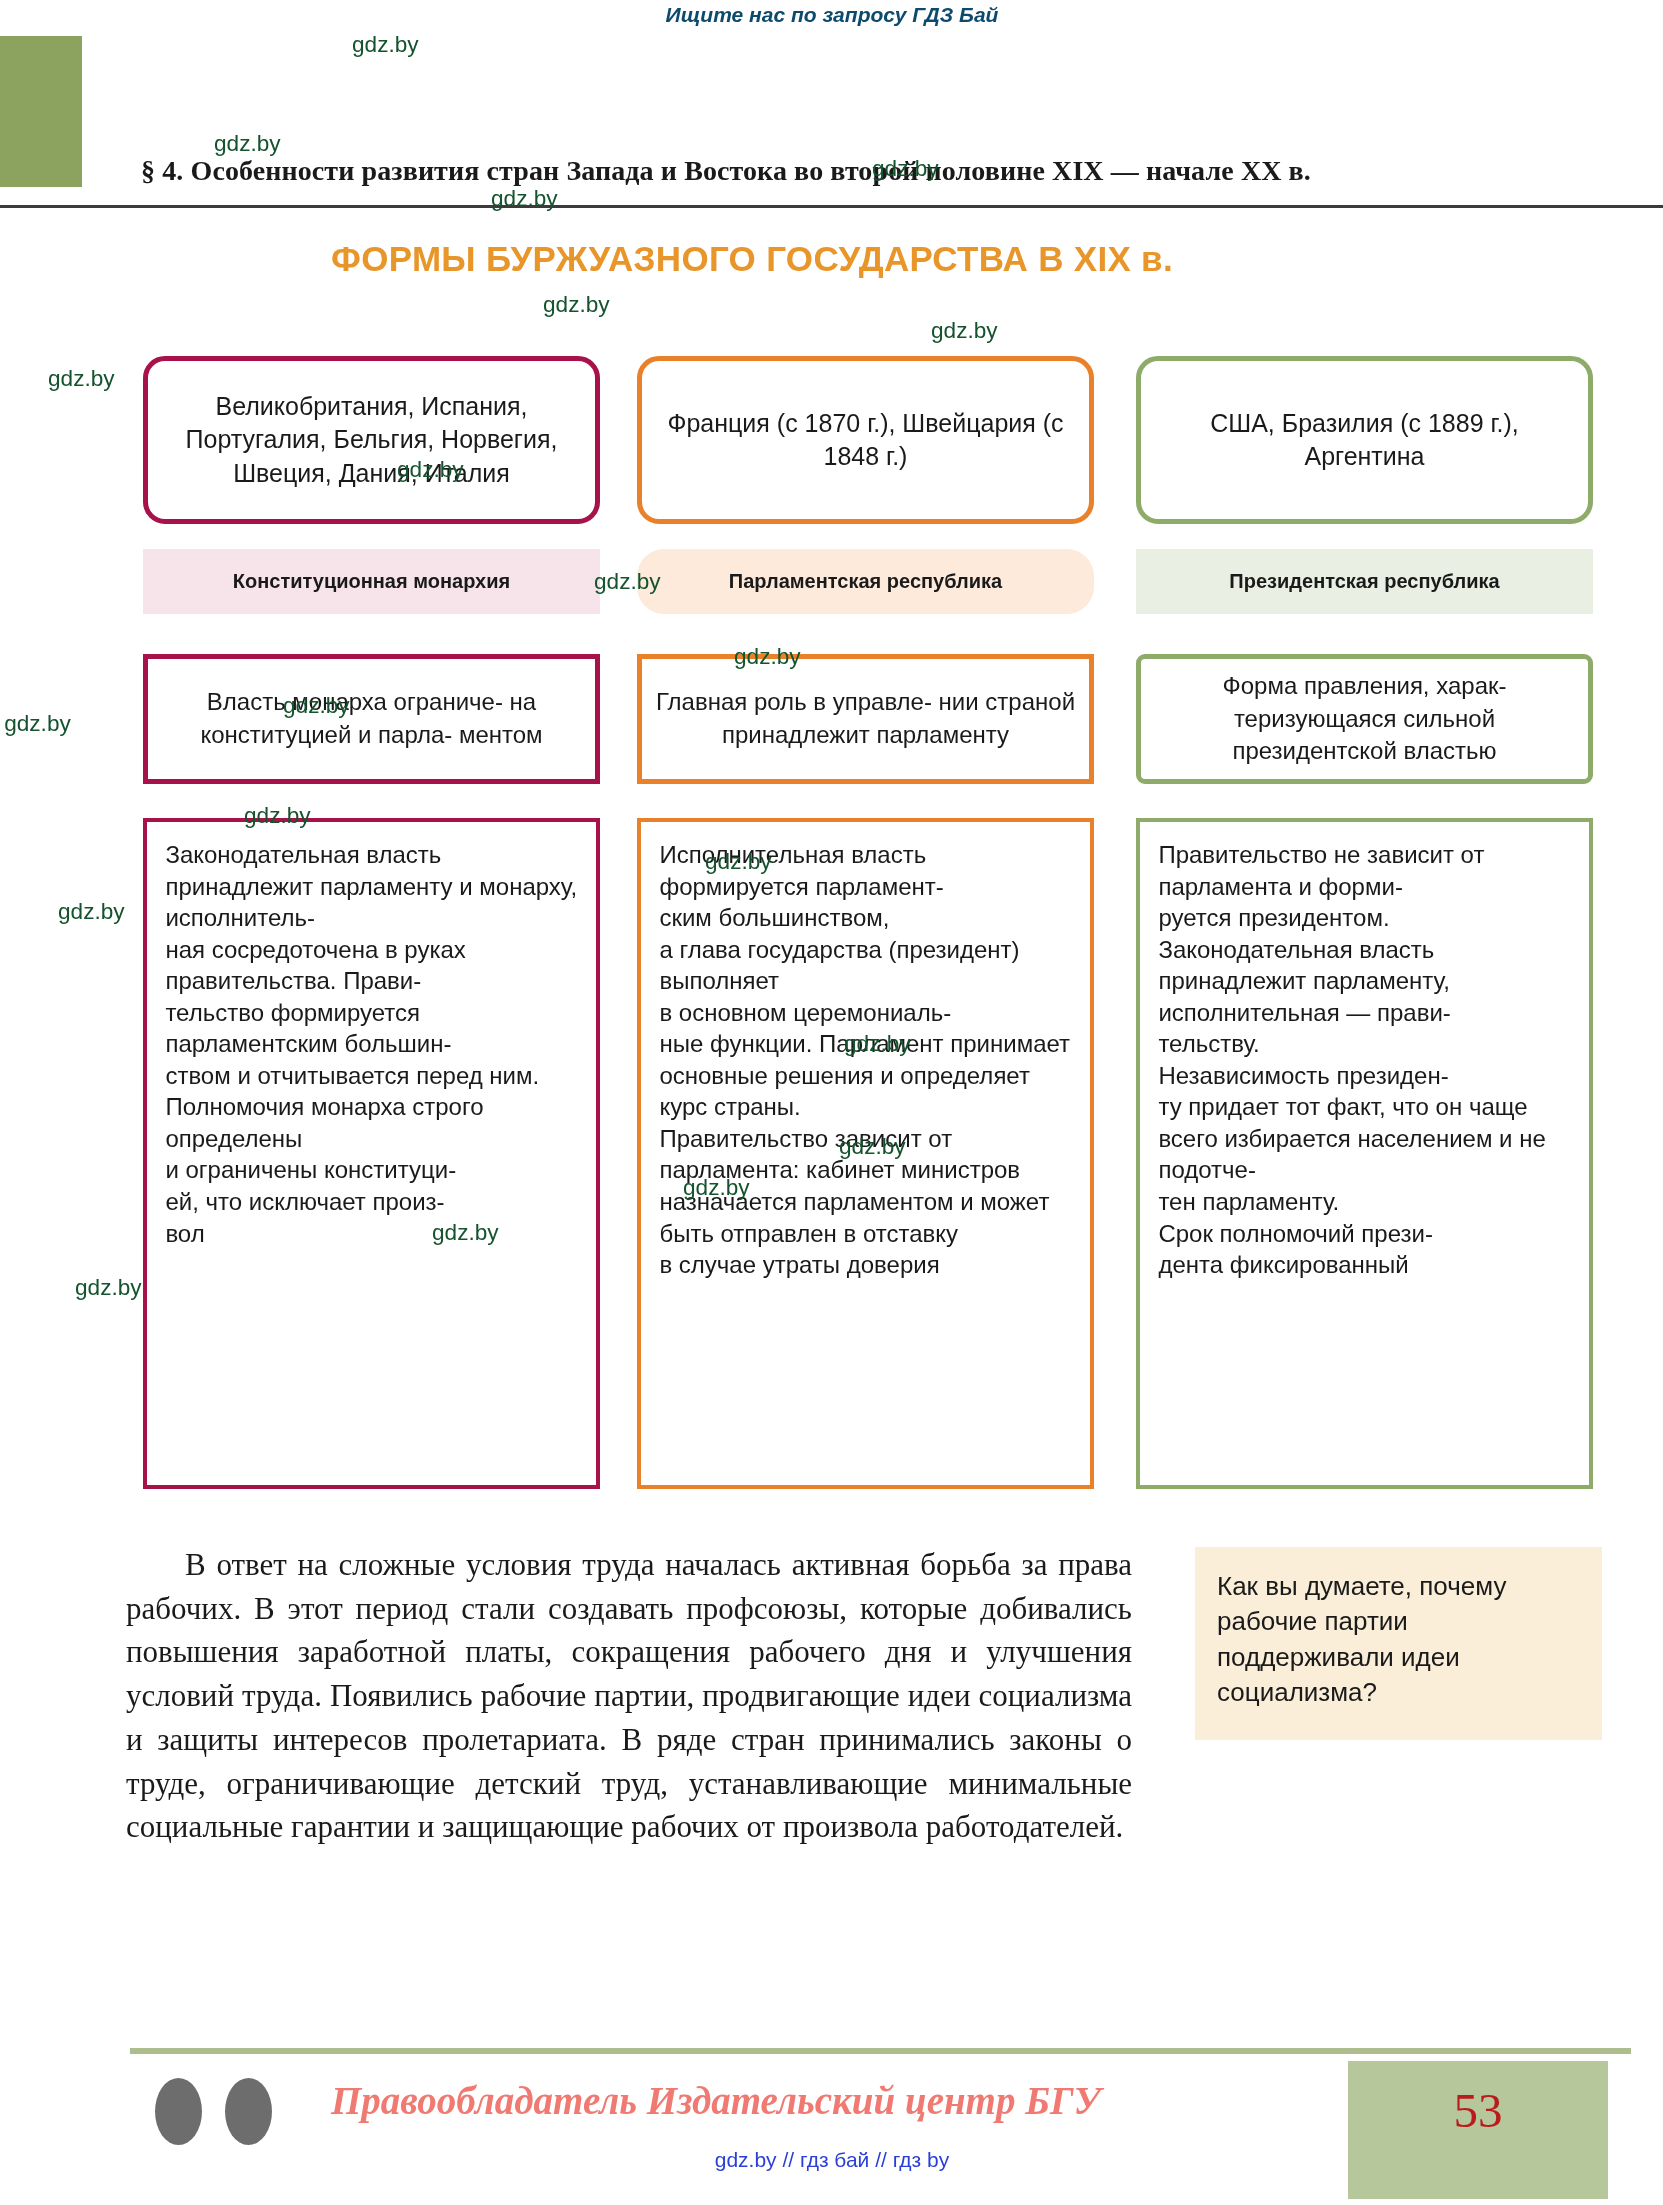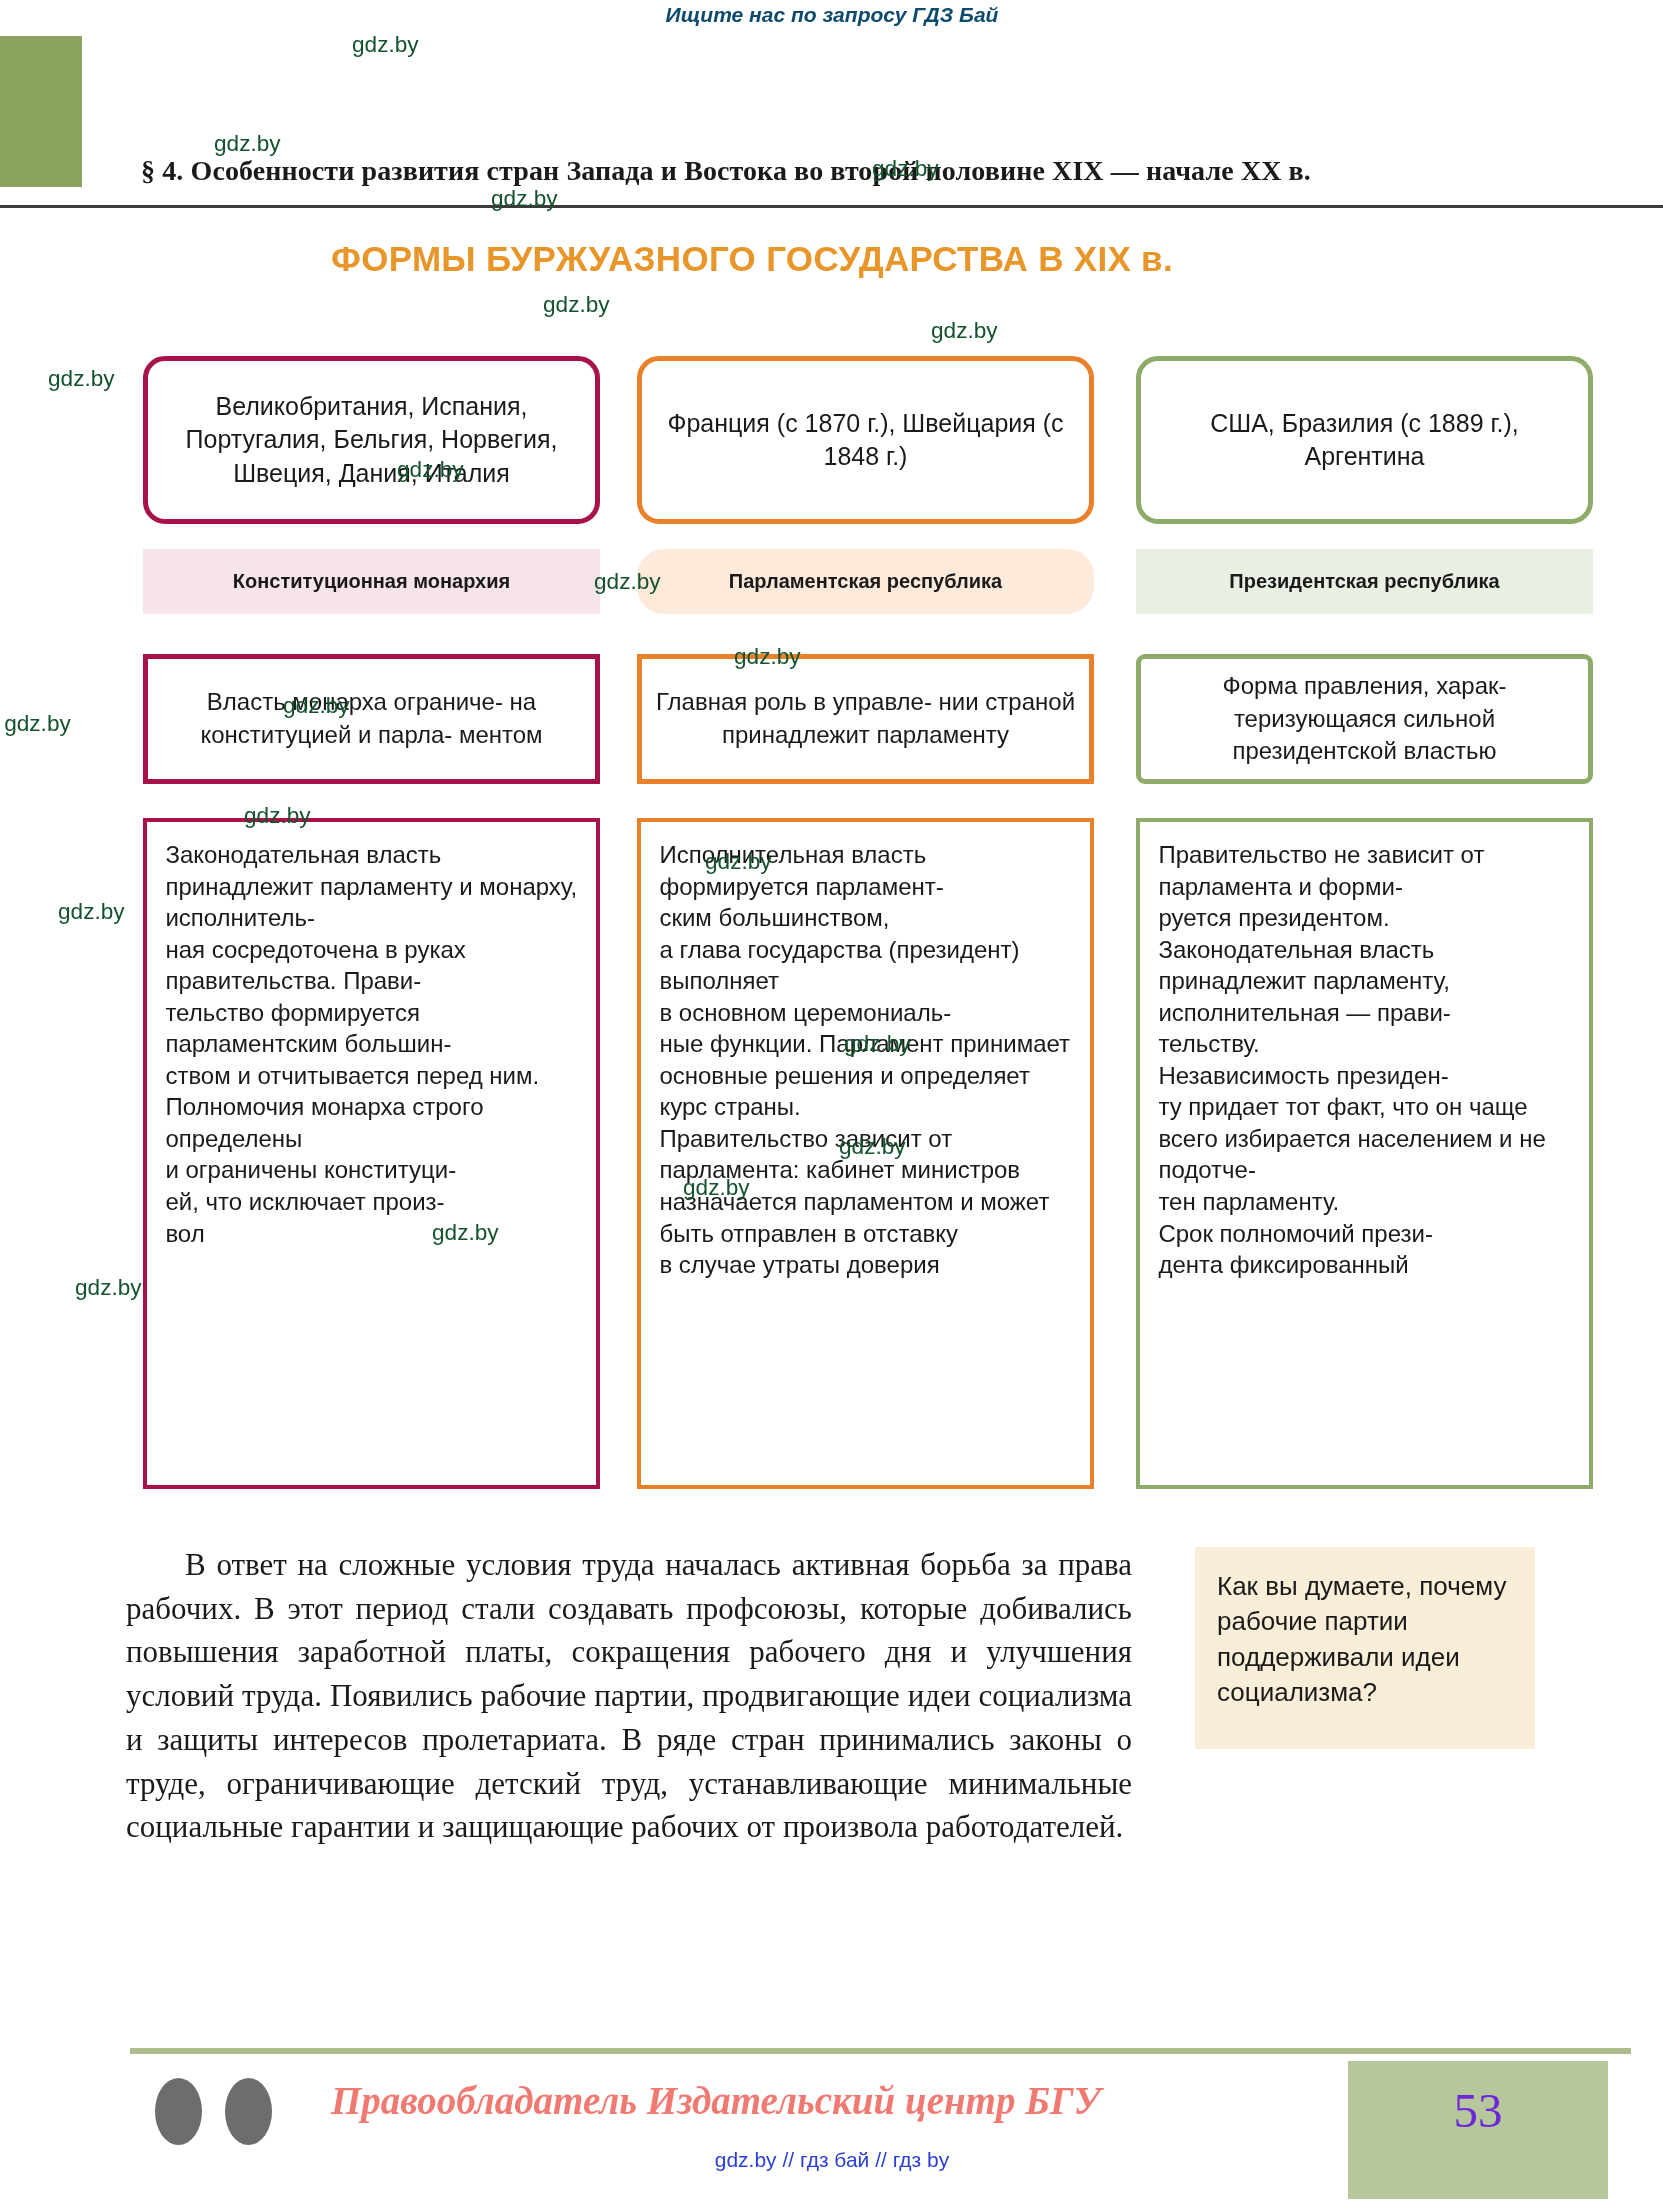--- a/index.html
+++ b/index.html
@@ -136,24 +136,24 @@
     width:1006px;
     font-family:"Liberation Serif", serif;
     font-size:31px; line-height:1.41;
     text-align:justify;
     text-indent:59px;
     z-index:10;
   }
 
   .question-box {
     position:absolute; left:1195px; top:1547px;
-    width:340px;
+    width:407px;
     box-sizing:border-box;
     background:#faeed9;
-    padding:22px 17px 39px 22px;
+    padding:22px 17px 30px 22px;
     font-size:26px; line-height:1.36;
     z-index:10;
   }
 
   
   .footer-rule {
     position:absolute; left:130px; top:2048px;
     width:1501px; height:5.9px; background:#adbd8d;
     z-index:8;
   }
@@ -173,21 +173,21 @@
   }
   .page-chip {
     position:absolute; left:1348px; top:2061px;
     width:260px; height:138px;
     background:#b7c79c; z-index:9;
   }
   .page-num {
     position:absolute; left:1348px; top:2082px;
     width:260px; text-align:center;
     font-family:"Liberation Serif", serif;
-    font-size:49px; color:#6d28d9; z-index:11;
+    font-size:49px; color:#b91c1c; z-index:11;
   }
   .bottom-links {
     position:absolute; left:0; top:2148px; width:1664px;
     text-align:center; color:#2a3fd8; font-size:21px; z-index:30;
   }
 </style>
 </head>
 <body>
 
 <div class="wm-top-green">Ищите нас по запросу ГДЗ Бай</div>

